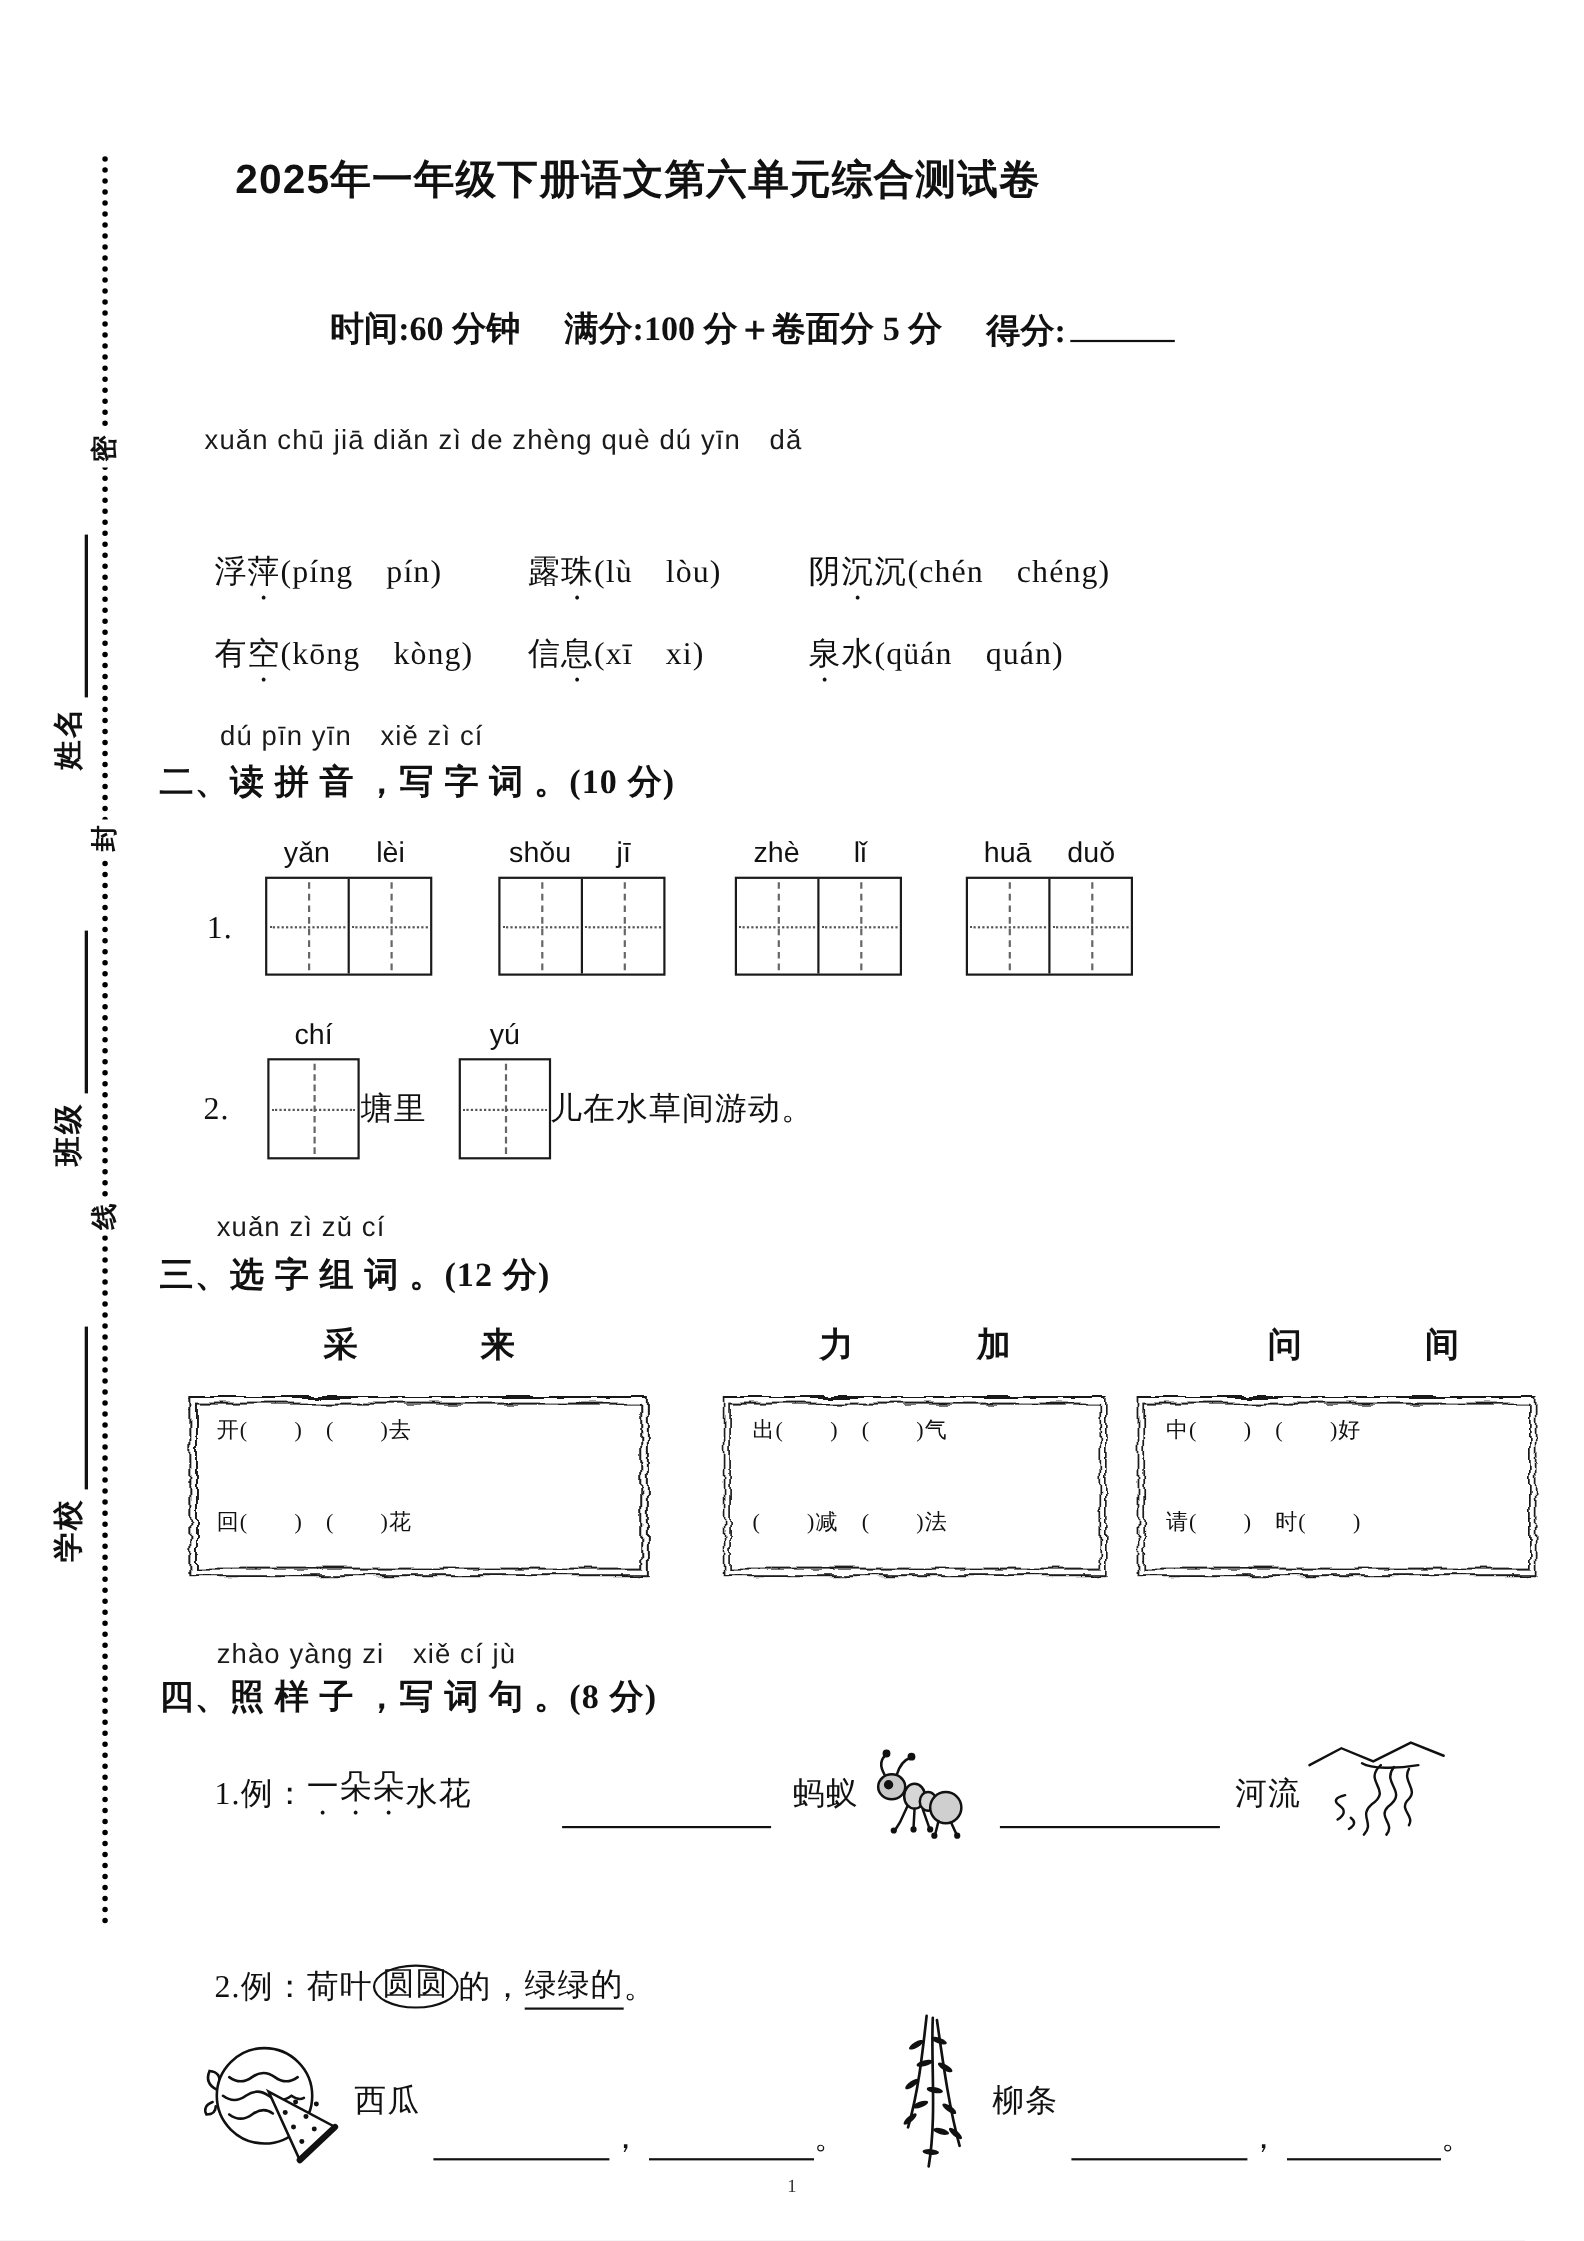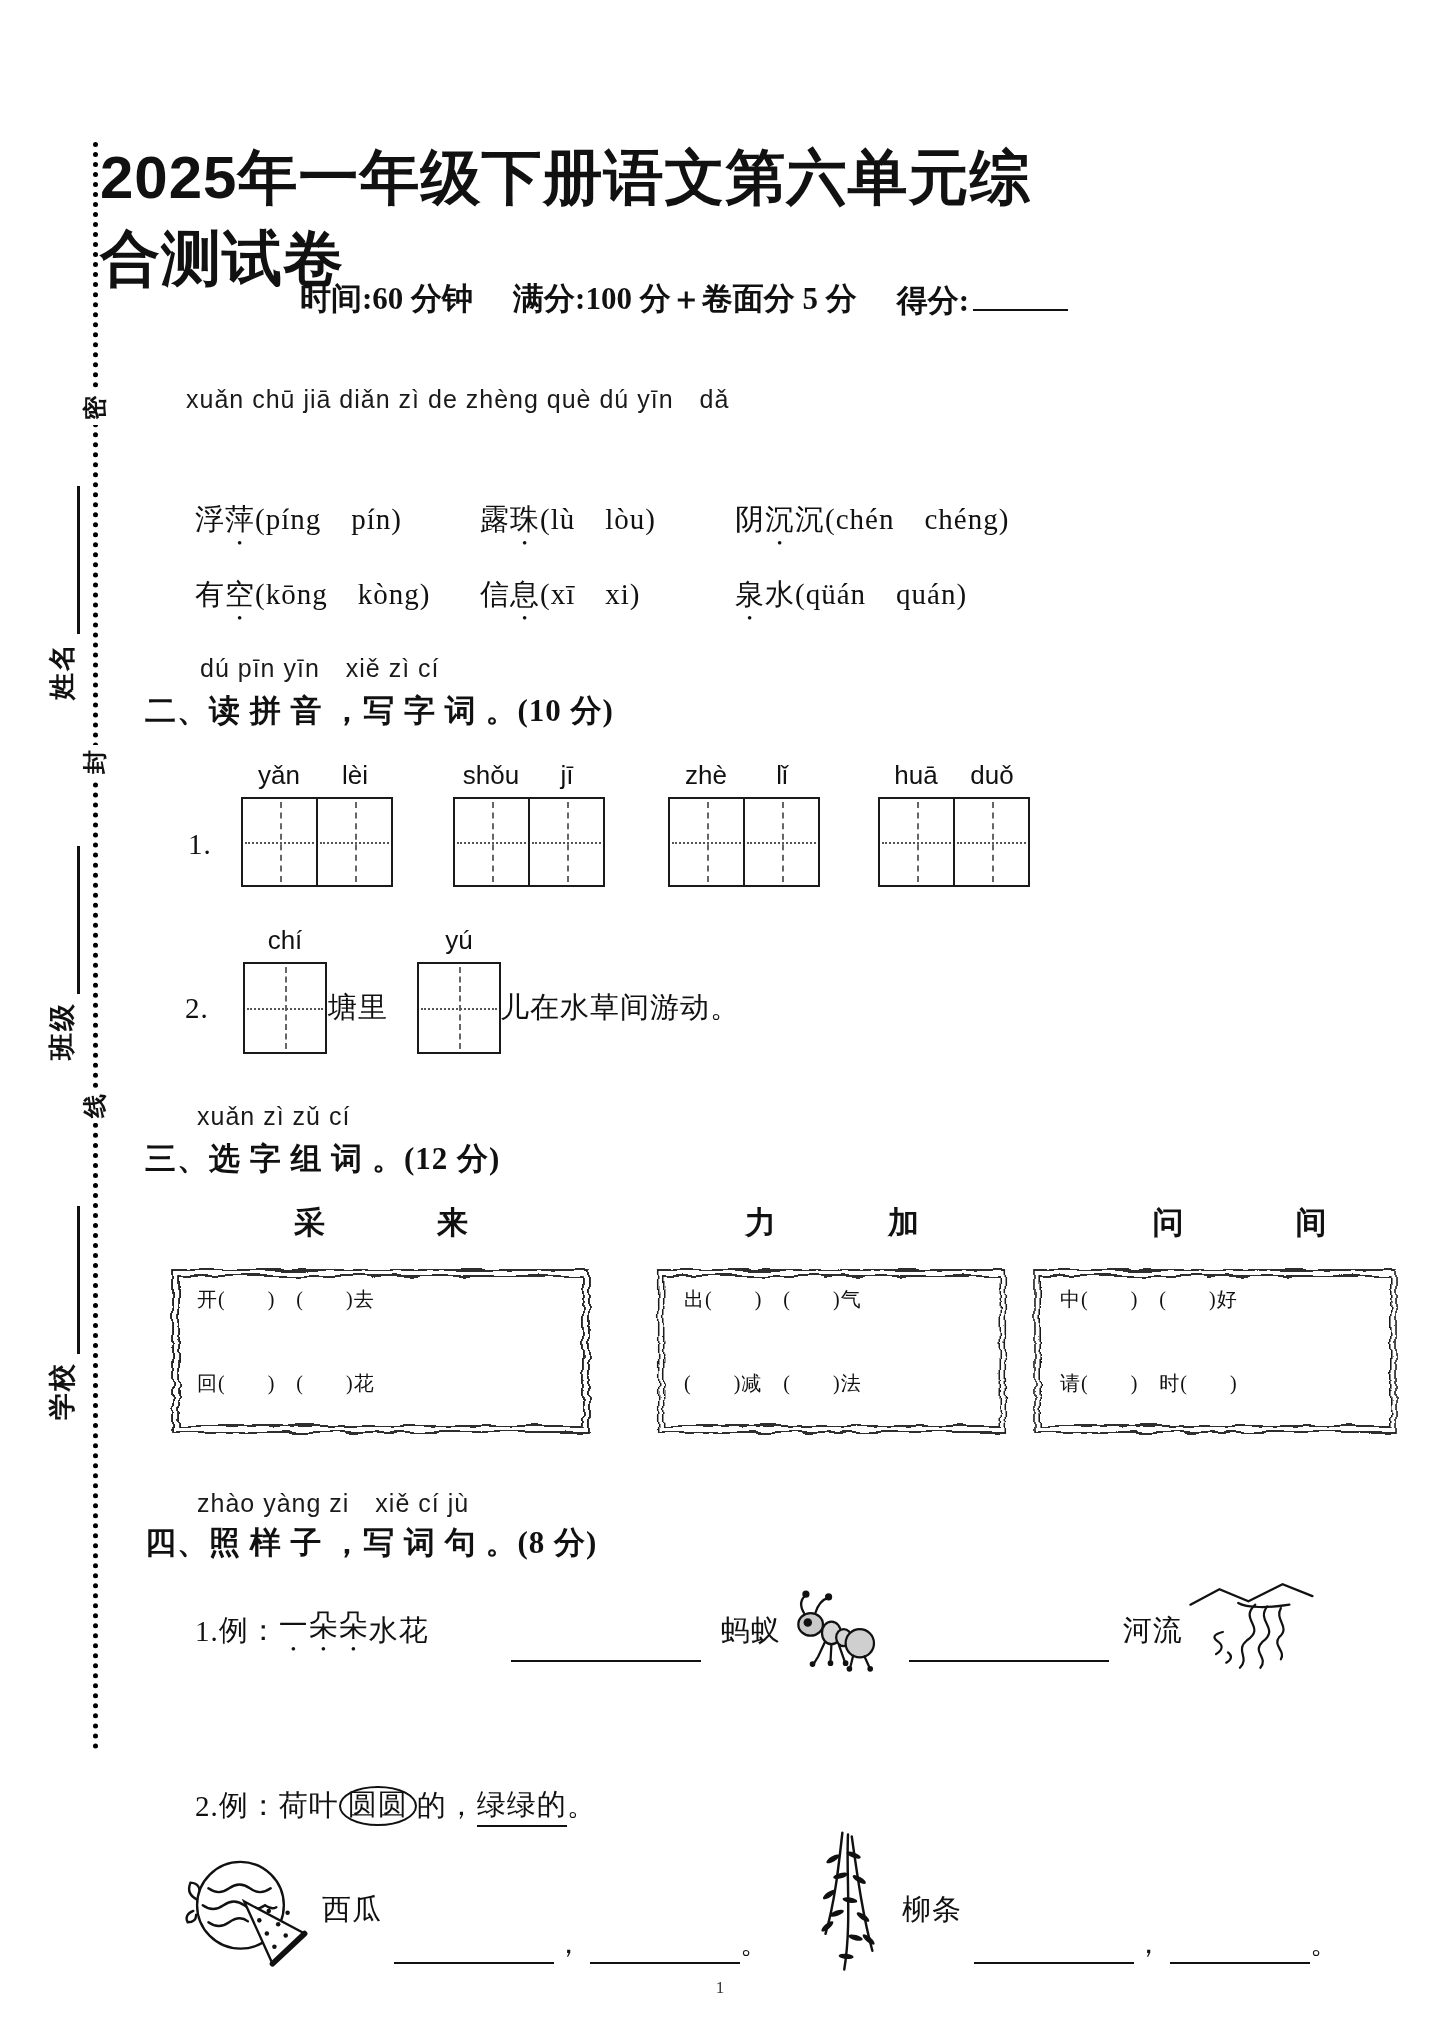--- a/index.html
+++ b/index.html
@@ -8,21 +8,21 @@
   .abs{position:absolute;}
   
   .seal-line{position:absolute;left:93px;top:142px;height:1608px;border-left:5px dotted #000;}
   .seal-char{position:absolute;left:78px;width:34px;text-align:center;transform:rotate(-90deg);
              font-size:24px;font-weight:700;background:#fff;padding:4px 0;}
   .seal-field{position:absolute;left:-88px;width:300px;display:flex;align-items:flex-end;
               justify-content:center;gap:8px;transform:rotate(-90deg);
               font-size:27px;font-weight:700;letter-spacing:2px;}
   .seal-blank{display:inline-block;width:148px;height:1.05em;border-bottom:3px solid #111;}
   
-  .title{left:100px;top:138px;width:960px;text-align:left;font-size:60px;font-weight:900;
+  .title{left:100px;top:138px;width:960px;text-align:center;font-size:37px;font-weight:900;
          letter-spacing:1px;font-family:"Liberation Sans",sans-serif;}
   .subtitle{left:300px;top:278px;display:flex;gap:40px;font-size:31px;font-weight:700;}
   .score-blank{display:inline-block;width:95px;height:1em;border-bottom:2.5px solid #111;margin-left:4px;}
   
   .pinyin{font-family:"Liberation Sans",sans-serif;font-size:25px;letter-spacing:1px;color:#1a1a1a;text-align:right;}
   .heading{font-size:31px;font-weight:700;letter-spacing:1px;}
   .word{font-size:29px;letter-spacing:1px;}
   .emph{-webkit-text-emphasis:filled dot #111;text-emphasis:filled dot #111;
         -webkit-text-emphasis-position:under;text-emphasis-position:under right;}
   

